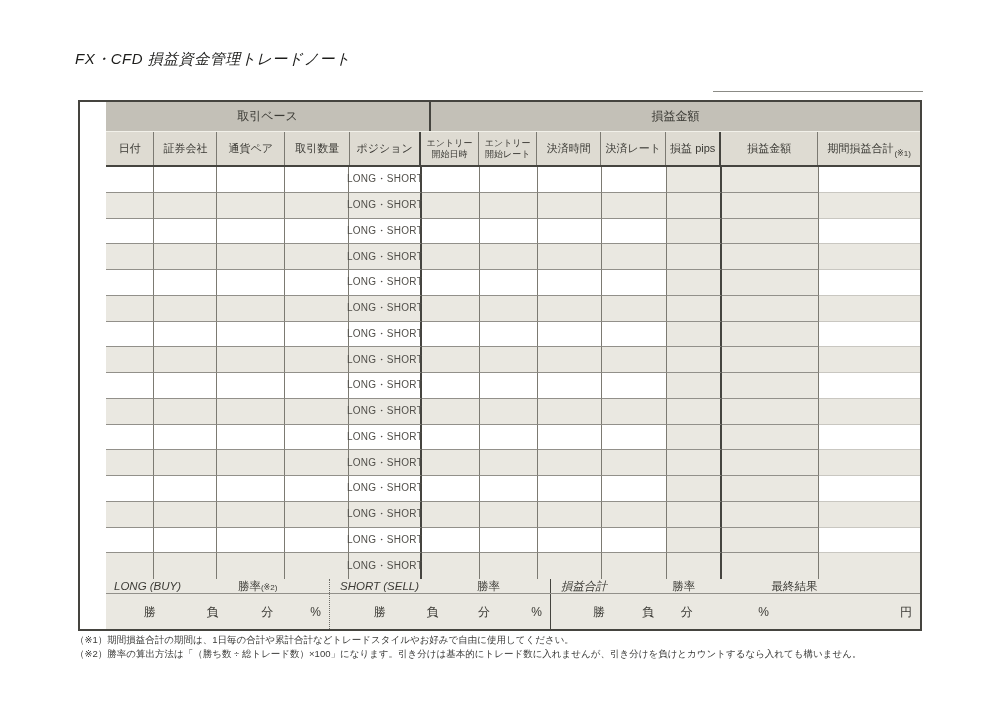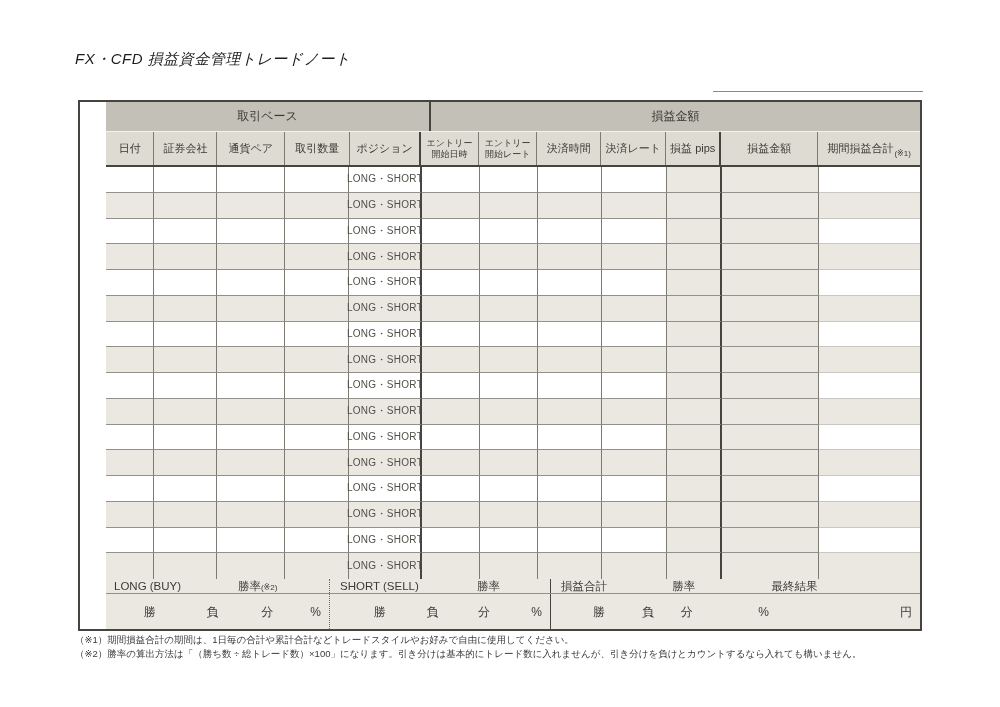--- a/index.html
+++ b/index.html
@@ -60,21 +60,21 @@
   
   .sumrow{display:flex;background:var(--stripe-bg);flex:none;}
   .sumA{height:15px;border-bottom:1px solid var(--row-line);}
   .sumB{height:35px;}
   .scell{position:relative;}
   .s1{width:224px;border-right:1px dotted #6b6a65;}
   .s2{width:221px;border-right:1px solid var(--border-dark);}
   .s3{flex:1;}
   .scell span{position:absolute;top:50%;transform:translate(-50%,-50%);font-size:11.5px;
               white-space:nowrap;color:#3b3a35;}
-  .scell span.left{transform:translateY(-50%);}
+  .scell span.left{transform:translateY(-50%);font-style:italic;}
   .scell span.right{left:auto;right:8px;transform:translateY(-50%);}
   .sumB .scell span{font-size:12px;}
   .scell .small{font-size:8px;}
 
   
   .footnotes{position:absolute;left:75px;top:633px;font-size:9.5px;line-height:13.5px;
              color:#3a3a38;white-space:nowrap;}
 </style>
 </head>
 <body>

